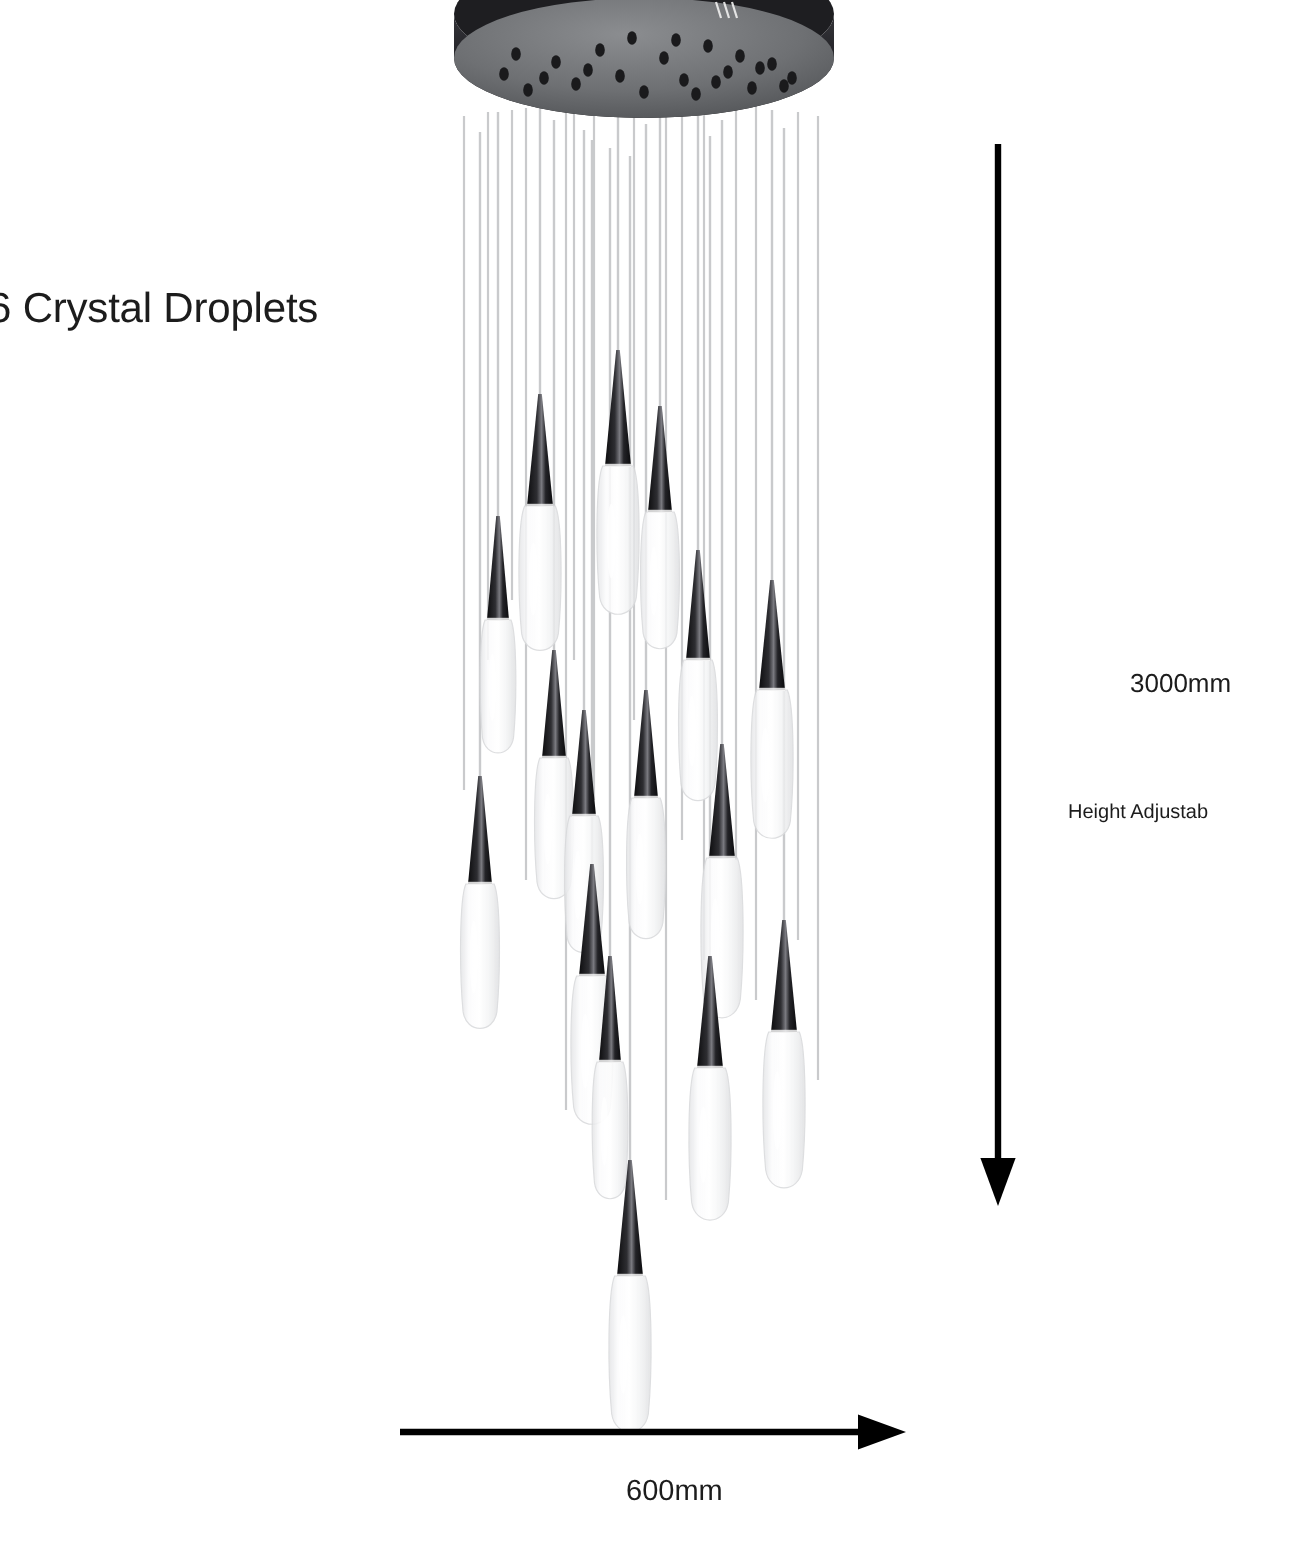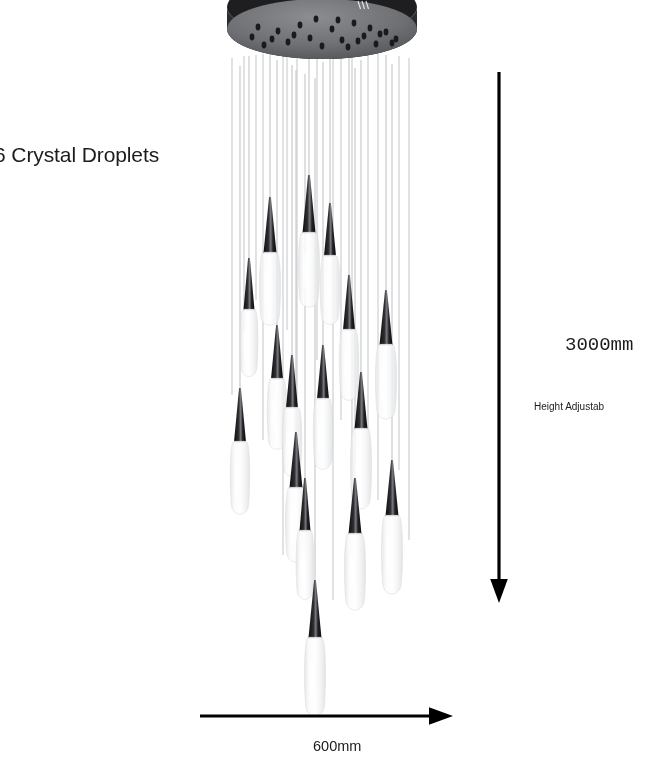--- a/index.html
+++ b/index.html
@@ -43,22 +43,21 @@
   }
   #label-title {
     left: -6px;
     top: 143px;
     font-size: 21px;
     letter-spacing: -0.1px;
   }
   #label-height {
     left: 565px;
     top: 334px;
-    font-size: 19px;
-    font-family: Liberation Mono, monospace;
+    font-size: 13px;
   }
   #label-adjustable {
     left: 534px;
     top: 375px;
     font-size: 10px;
     margin-top: 26px;
   }
   #label-width {
     left: 299px;
     top: 738px;

